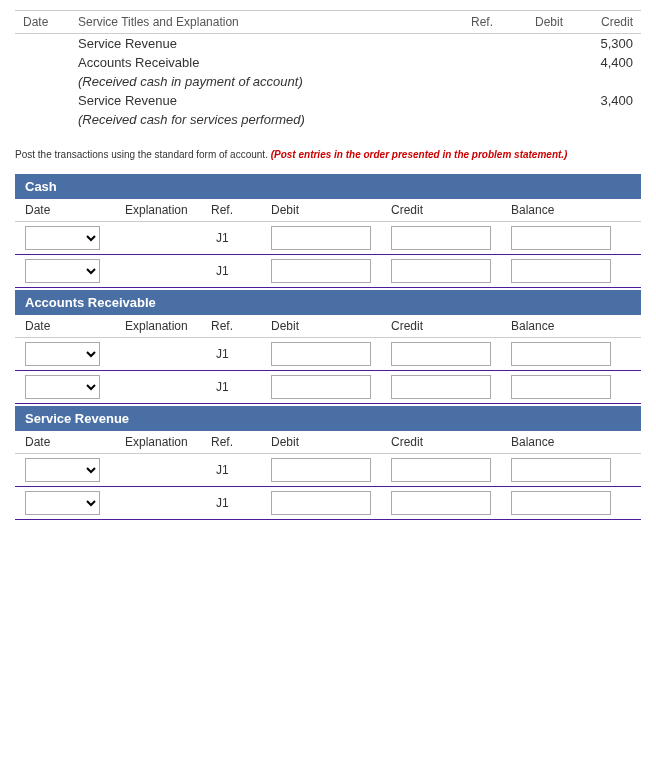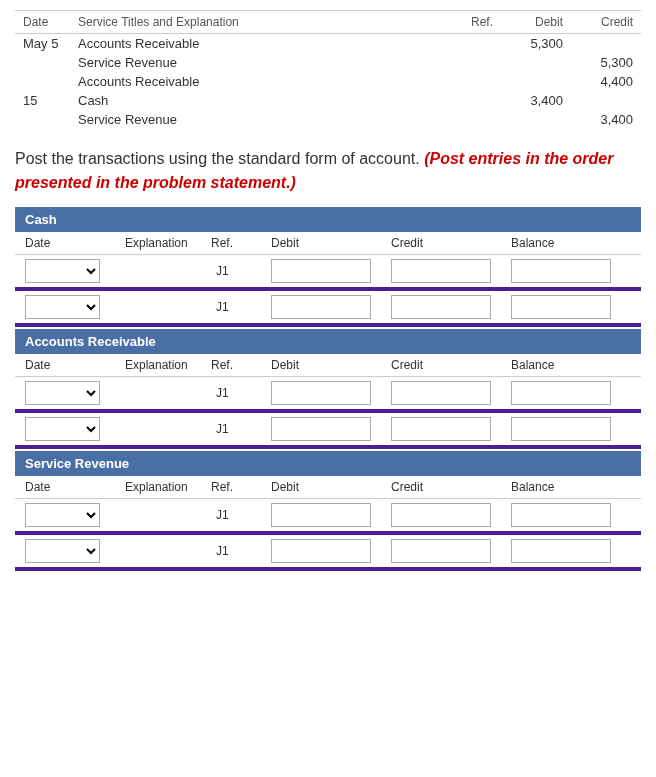--- a/index.html
+++ b/index.html
@@ -34,21 +34,21 @@
     }
     .journal-table td.date-col { width: 55px; }
     .journal-table td.ref-col { width: 45px; text-align: center; }
     .journal-table td.debit-col { width: 70px; text-align: right; }
     .journal-table td.credit-col { width: 70px; text-align: right; }
     .indent1 { padding-left: 30px; }
     .indent2 { padding-left: 55px; font-style: italic; }
 
     
     .instruction {
-      font-size: 16px;
+      font-size: 10px;
       margin-bottom: 12px;
       line-height: 1.5;
     }
     .instruction .bold-italic {
       color: #cc0000;
       font-weight: bold;
       font-style: italic;
     }
 
     
@@ -68,21 +68,21 @@
       padding: 4px 10px;
       font-size: 12px;
       color: #333;
       border-bottom: 1px solid #ccc;
     }
     .ledger-row {
       display: grid;
       grid-template-columns: 100px 1fr 60px 120px 120px 120px;
       padding: 4px 10px;
       align-items: center;
-      border-bottom: 4px solid #4c1d95;
+      border-bottom: 1px solid #4c1d95;
     }
     .ledger-ref {
       font-size: 12px;
       color: #333;
       padding-left: 5px;
     }
 
     
     .date-select {
       width: 75px;
@@ -114,54 +114,54 @@
   <thead>
     <tr>
       <th class="date-col">Date</th>
       <th>Service Titles and Explanation</th>
       <th class="right">Ref.</th>
       <th class="right">Debit</th>
       <th class="right">Credit</th>
     </tr>
   </thead>
   <tbody id="journal-body">
-  <tr>
-        <td class="date-col">May 5</td>
-        <td>Accounts Receivable</td>
-        <td class="ref-col"></td>
-        <td class="debit-col">5,300</td>
+      <tr>
+        <td class="date-col"></td>
+        <td class="indent1">Service Revenue</td>
+        <td class="ref-col"></td>
+        <td class="debit-col"></td>
+        <td class="credit-col">5,300</td>
+      </tr>
+      <tr>
+        <td class="date-col"></td>
+        <td class="indent1">Accounts Receivable</td>
+        <td class="ref-col"></td>
+        <td class="debit-col"></td>
+        <td class="credit-col">4,400</td>
+      </tr>
+      <tr>
+        <td class="date-col"></td>
+        <td class="indent2">(Received cash in payment of account)</td>
+        <td class="ref-col"></td>
+        <td class="debit-col"></td>
         <td class="credit-col"></td>
       </tr>
       <tr>
         <td class="date-col"></td>
         <td class="indent1">Service Revenue</td>
         <td class="ref-col"></td>
         <td class="debit-col"></td>
-        <td class="credit-col">5,300</td>
-      </tr>
-      <tr>
-        <td class="date-col"></td>
-        <td class="indent1">Accounts Receivable</td>
-        <td class="ref-col"></td>
-        <td class="debit-col"></td>
-        <td class="credit-col">4,400</td>
-      </tr>
-      <tr>
-        <td class="date-col">15</td>
-        <td>Cash</td>
-        <td class="ref-col"></td>
-        <td class="debit-col">3,400</td>
+        <td class="credit-col">3,400</td>
+      </tr>
+      <tr>
+        <td class="date-col"></td>
+        <td class="indent2">(Received cash for services performed)</td>
+        <td class="ref-col"></td>
+        <td class="debit-col"></td>
         <td class="credit-col"></td>
-      </tr>
-      <tr>
-        <td class="date-col"></td>
-        <td class="indent1">Service Revenue</td>
-        <td class="ref-col"></td>
-        <td class="debit-col"></td>
-        <td class="credit-col">3,400</td>
       </tr>
     </tbody>
 </table>
 
 <div class="instruction">
   <span>Post the transactions using the standard form of account.</span>
   <span class="bold-italic">(Post entries in the order presented in the problem statement.)</span>
 </div>
 
 <div id="ledgers-container">

